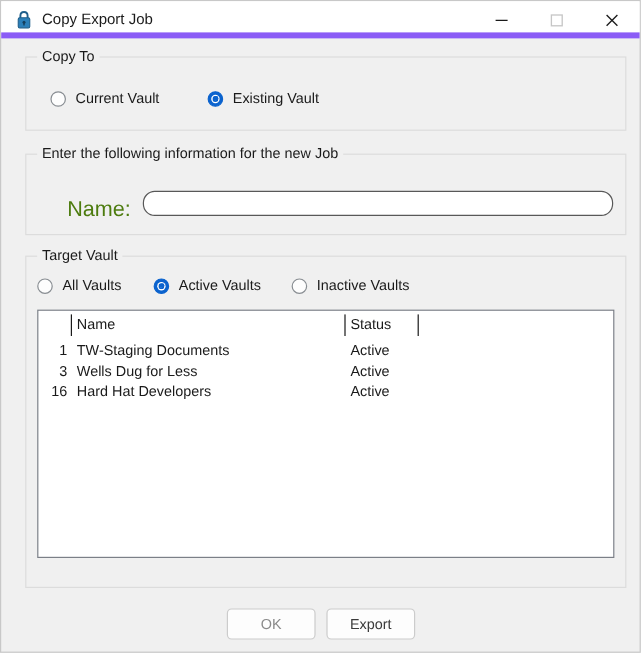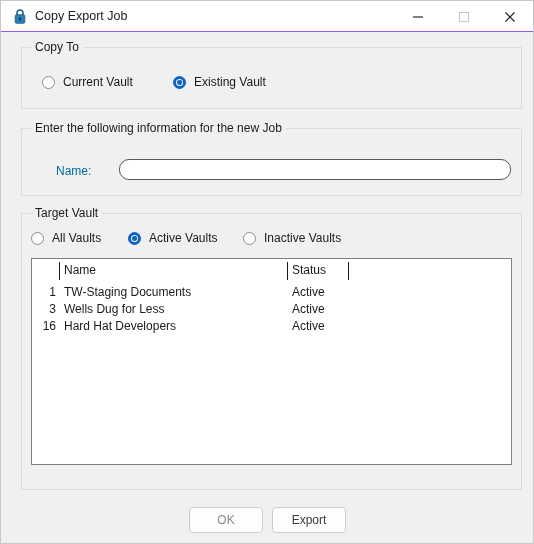--- a/index.html
+++ b/index.html
@@ -27,21 +27,21 @@
   }
 
   
   .titlebar {
     position: absolute;
     left: 0; top: 0;
     width: 100%;
     height: 31px;
     background: #ffffff;
     box-sizing: border-box;
-    border-bottom: 1px solid #8b5cf6;
+    border-bottom: 5px solid #8b5cf6;
   }
   .title-icon {
     position: absolute;
     left: 11px; top: 7px;
     width: 16px; height: 17px;
   }
   .title-text {
     position: absolute;
     left: 34px; top: 0;
     height: 31px;
@@ -147,22 +147,22 @@
   #radio-existing-vault { left: 172px; top: 74px; }
   #radio-all-vaults      { left: 30px; top: 230px; }
   #radio-active-vaults   { left: 127px; top: 230px; }
   #radio-inactive-vaults { left: 242px; top: 230px; }
 
   
   .name-label {
     position: absolute;
     left: 55px;
     top: 163px;
-    font-size: 12px;
-    color: #0369a1;
+    font-size: 18px;
+    color: #4d7c0f;
   }
   .name-input {
     position: absolute;
     left: 118px;
     top: 158px;
     width: 392px;
     height: 21px;
     box-sizing: border-box;
     border: 1px solid #585858;
     border-radius: 10px;

